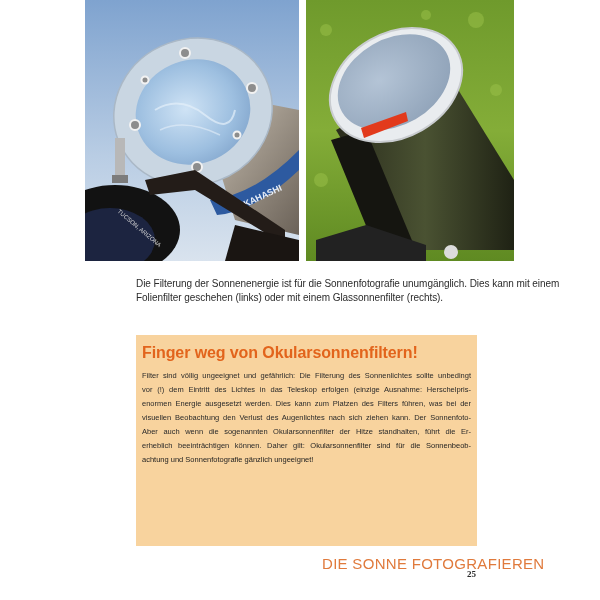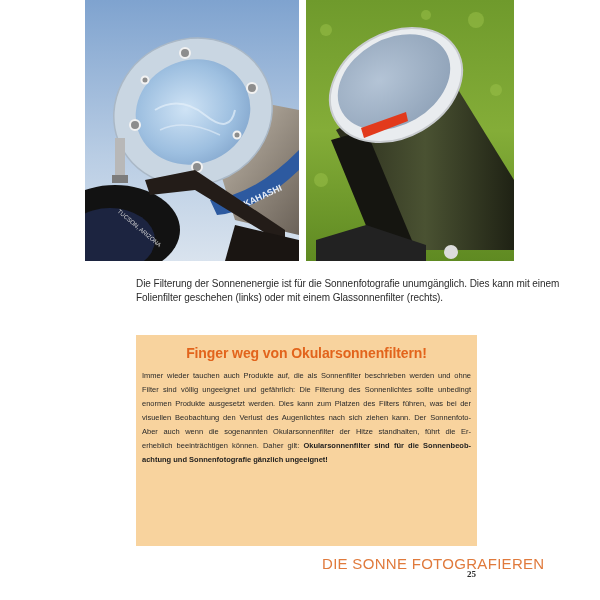--- a/index.html
+++ b/index.html
@@ -10,27 +10,27 @@
     .photo svg { display: block; width: 100%; height: 100%; }
     #photo-left { left: 85px; width: 214px; }
     #photo-right { left: 306px; width: 208px; }
 
     .caption { position: absolute; left: 136px; top: 277px; width: 345px;
                font-size: 10px; line-height: 14px; color: #2b2b2b; letter-spacing: -0.05px; }
     .caption span { display: block; white-space: nowrap; }
 
     .infobox { position: absolute; left: 136px; top: 335px; width: 341px; height: 211px;
                background: #f8d39e; box-sizing: border-box; padding: 10px 6px 0 6px; }
-    .infobox h2 { margin: 0; font-size: 14px; font-weight: bold; color: #e2641c;
-                  line-height: 16px; letter-spacing: -0.1px; white-space: nowrap; text-align: center; }
+    .infobox h2 { margin: 0; font-size: 16px; font-weight: bold; color: #e2641c;
+                  line-height: 16px; letter-spacing: -0.1px; white-space: nowrap; }
     .infobox .body { margin-top: 8px; font-size: 7.5px; line-height: 14.05px; color: #2a2a2a; }
     .infobox .line { display: block; white-space: nowrap; text-align: justify;
                      text-align-last: justify; }
     .infobox .line.last { text-align-last: left; }
-    .infobox b { font-weight: bold; color: #1e1e1e; }
+    .infobox b { font-weight: normal; color: #1e1e1e; }
 
     .footer-title { position: absolute; left: 322px; top: 555px; font-size: 15px;
                     color: #e07a3c; letter-spacing: 0.3px; white-space: nowrap; }
     .page-num { position: absolute; left: 467px; top: 569px; font-size: 9px;
                 font-weight: bold; color: #2a2a2a; font-family: "Liberation Serif", serif; }
   </style>
 </head>
 <body>
 
 <div class="photo" id="photo-left">
@@ -126,23 +126,23 @@
 </div>
 
 <div class="caption">
   <span>Die Filterung der Sonnenenergie ist für die Sonnenfotografie unumgänglich. Dies kann mit einem</span>
   <span>Folienfilter geschehen (links) oder mit einem Glassonnenfilter (rechts).</span>
 </div>
 
 <div class="infobox">
   <h2>Finger weg von Okularsonnenfiltern!</h2>
   <div class="body">
-    <span class="line">Immer wieder tauchen auch Produkte auf, die als Sonnenfilter beschrieben werden und ohne</span>
     <span class="line">Filter sind völlig ungeeignet und gefährlich: Die Filterung des Sonnenlichtes sollte unbedingt</span>
-    <span class="line">enormen Produkte ausgesetzt werden. Dies kann zum Platzen des Filters führen, was bei der</span>
+    <span class="line">vor (!) dem Eintritt des Lichtes in das Teleskop erfolgen (einzige Ausnahme: Herschelpris-</span>
+    <span class="line">enormen Energie ausgesetzt werden. Dies kann zum Platzen des Filters führen, was bei der</span>
     <span class="line">visuellen Beobachtung den Verlust des Augenlichtes nach sich ziehen kann. Der Sonnenfoto-</span>
     <span class="line">Aber auch wenn die sogenannten Okularsonnenfilter der Hitze standhalten, führt die Er-</span>
     <span class="line"><span>erheblich beeinträchtigen können. Daher gilt: </span><b>Okularsonnenfilter sind für die Sonnenbeob-</b></span>
     <span class="line last"><b>achtung und Sonnenfotografie gänzlich ungeeignet!</b></span>
   </div>
 </div>
 
 <div class="footer-title">DIE SONNE FOTOGRAFIEREN</div>
 <div class="page-num">25</div>
 

